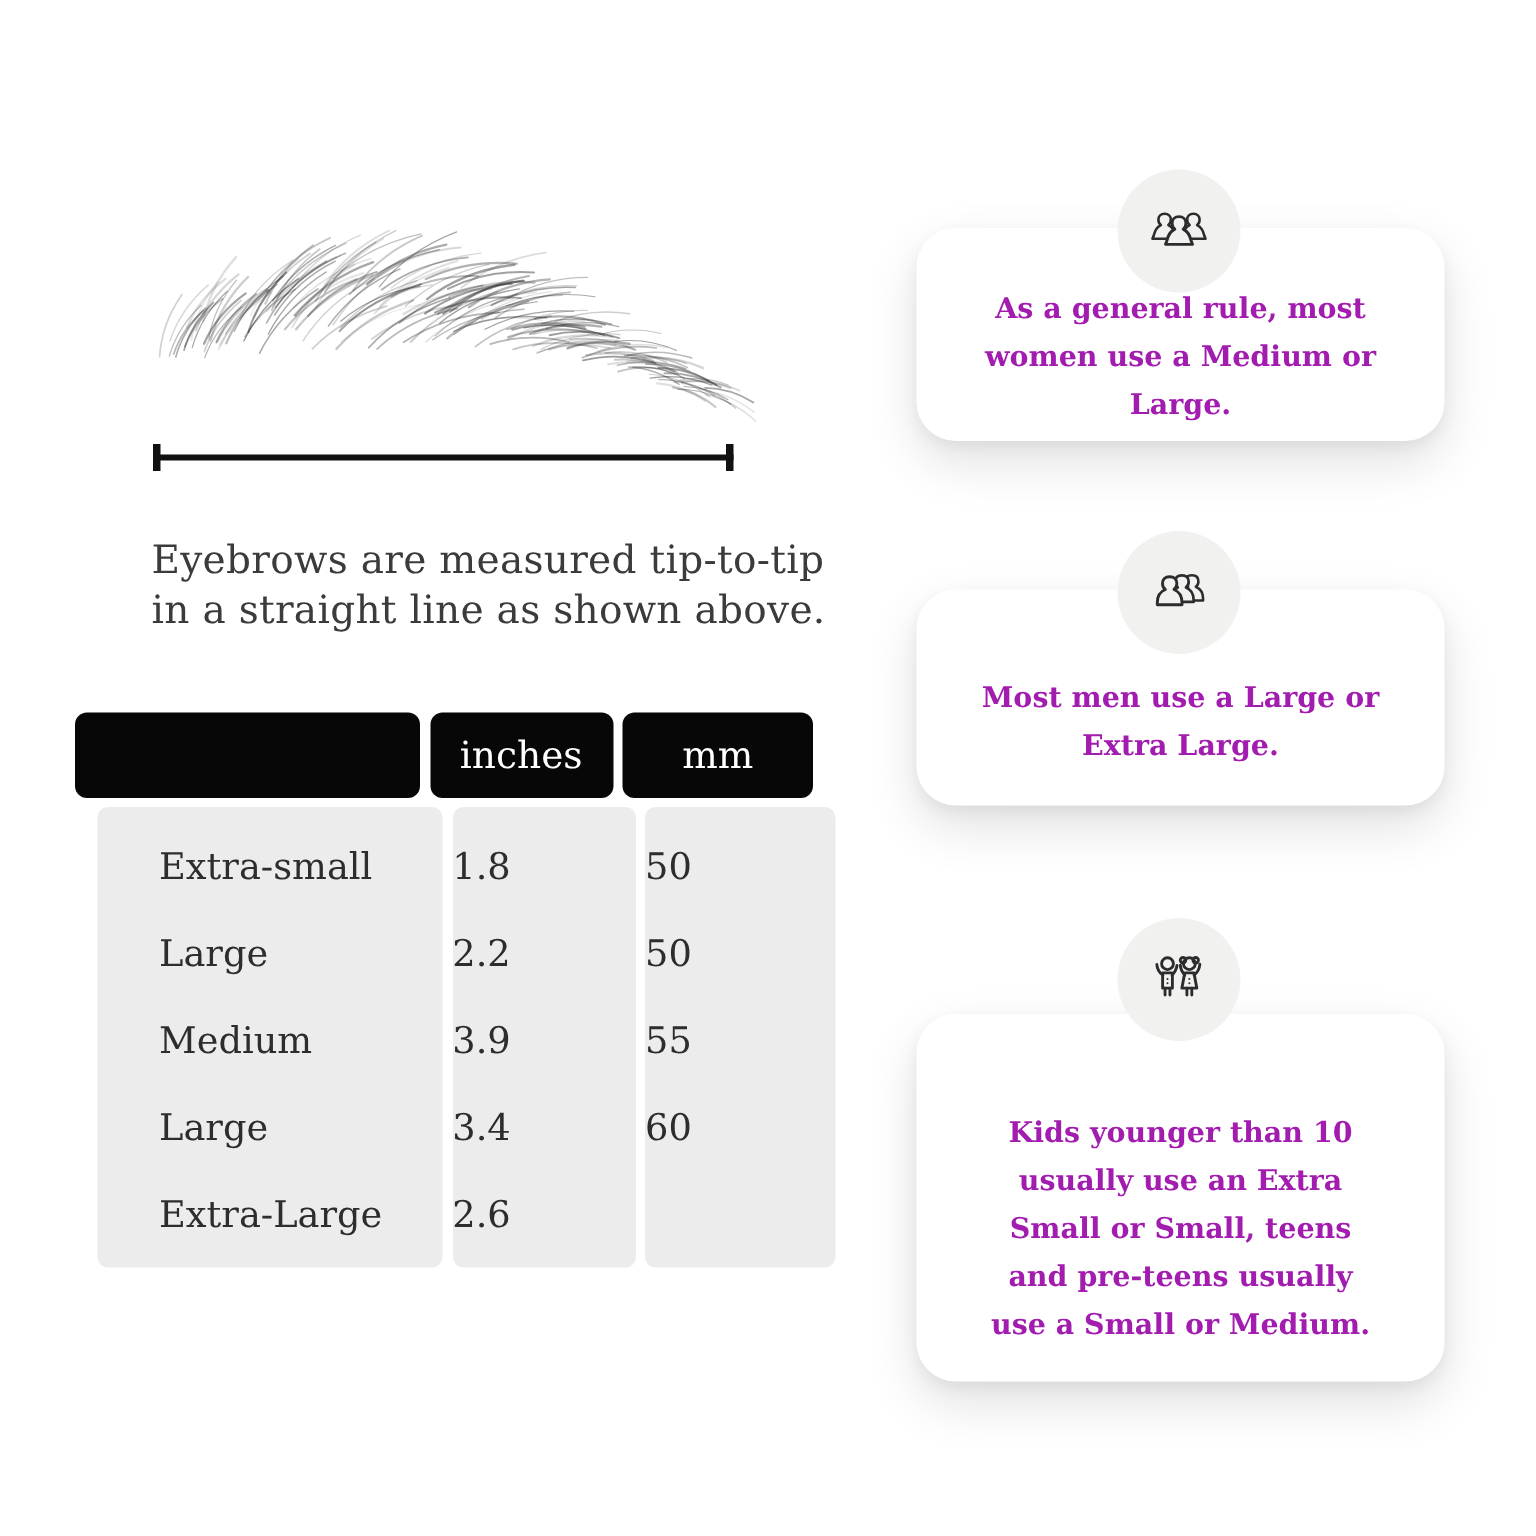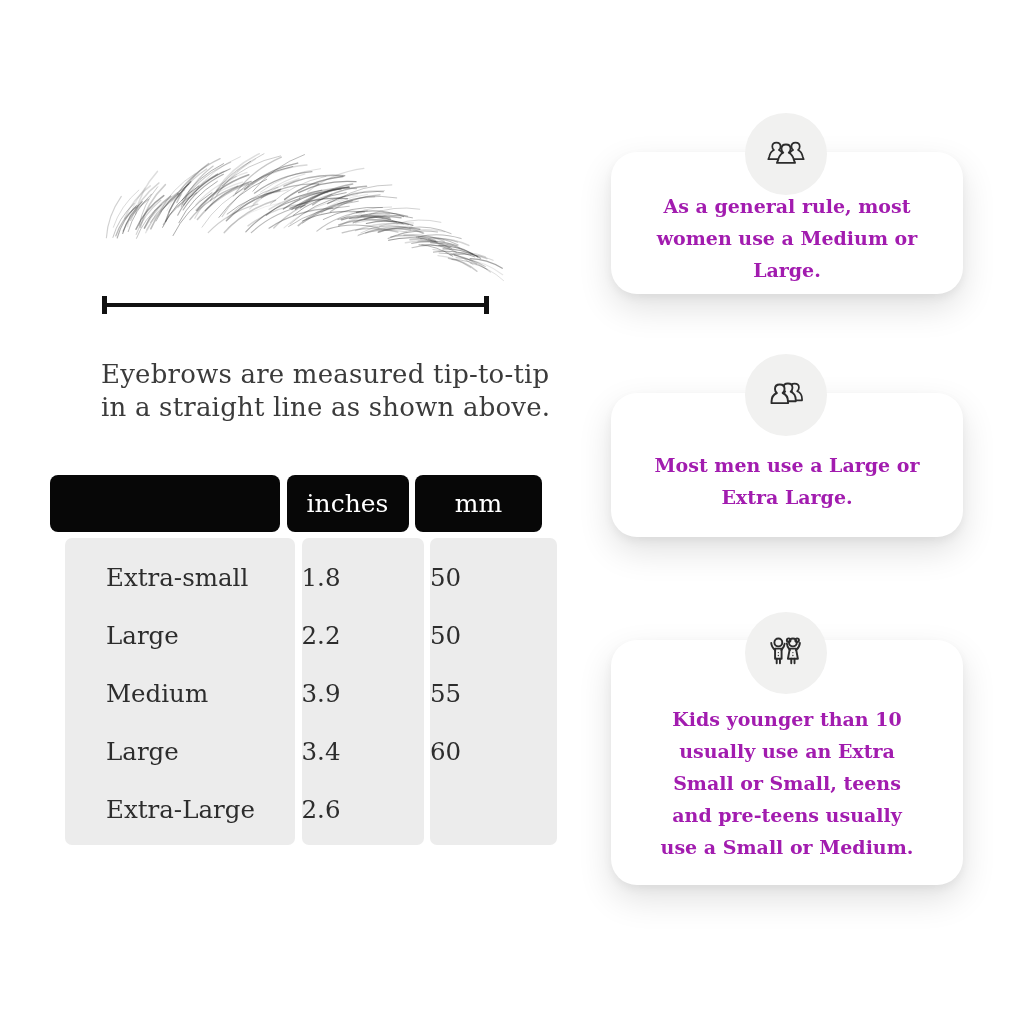--- a/index.html
+++ b/index.html
@@ -28,21 +28,21 @@
   .tcol.names .tcell{text-align:left;padding-left:41px;}
   
   .card{
     position:absolute;left:611px;width:352px;background:#ffffff;border-radius:26px;
     box-shadow:0 14px 34px rgba(0,0,0,0.12),0 4px 10px rgba(0,0,0,0.05);
     display:flex;flex-direction:column;align-items:center;justify-content:center;
     text-align:center;
   }
   .card-1{top:152px;height:142px;padding-top:30px;box-sizing:border-box;}
   .card-2{top:393px;height:144px;padding-top:32px;box-sizing:border-box;}
-  .card-3{top:640px;height:245px;padding-top:40px;box-sizing:border-box;}
+  .card-3{top:676px;height:245px;padding-top:40px;box-sizing:border-box;}
   .card-text{font-size:19px;line-height:32px;color:#a21caf;font-weight:bold;}
   .card-1 .card-text{max-width:322px;}
   .card-2 .card-text{max-width:272px;}
   .card-3 .card-text{max-width:266px;}
   .icon-circle{
     position:absolute;left:745px;width:82px;height:82px;border-radius:50%;
     background:#f1f1f0;display:flex;align-items:center;justify-content:center;z-index:2;
   }
   .circle-1{top:113px;}
   .circle-2{top:354px;}

